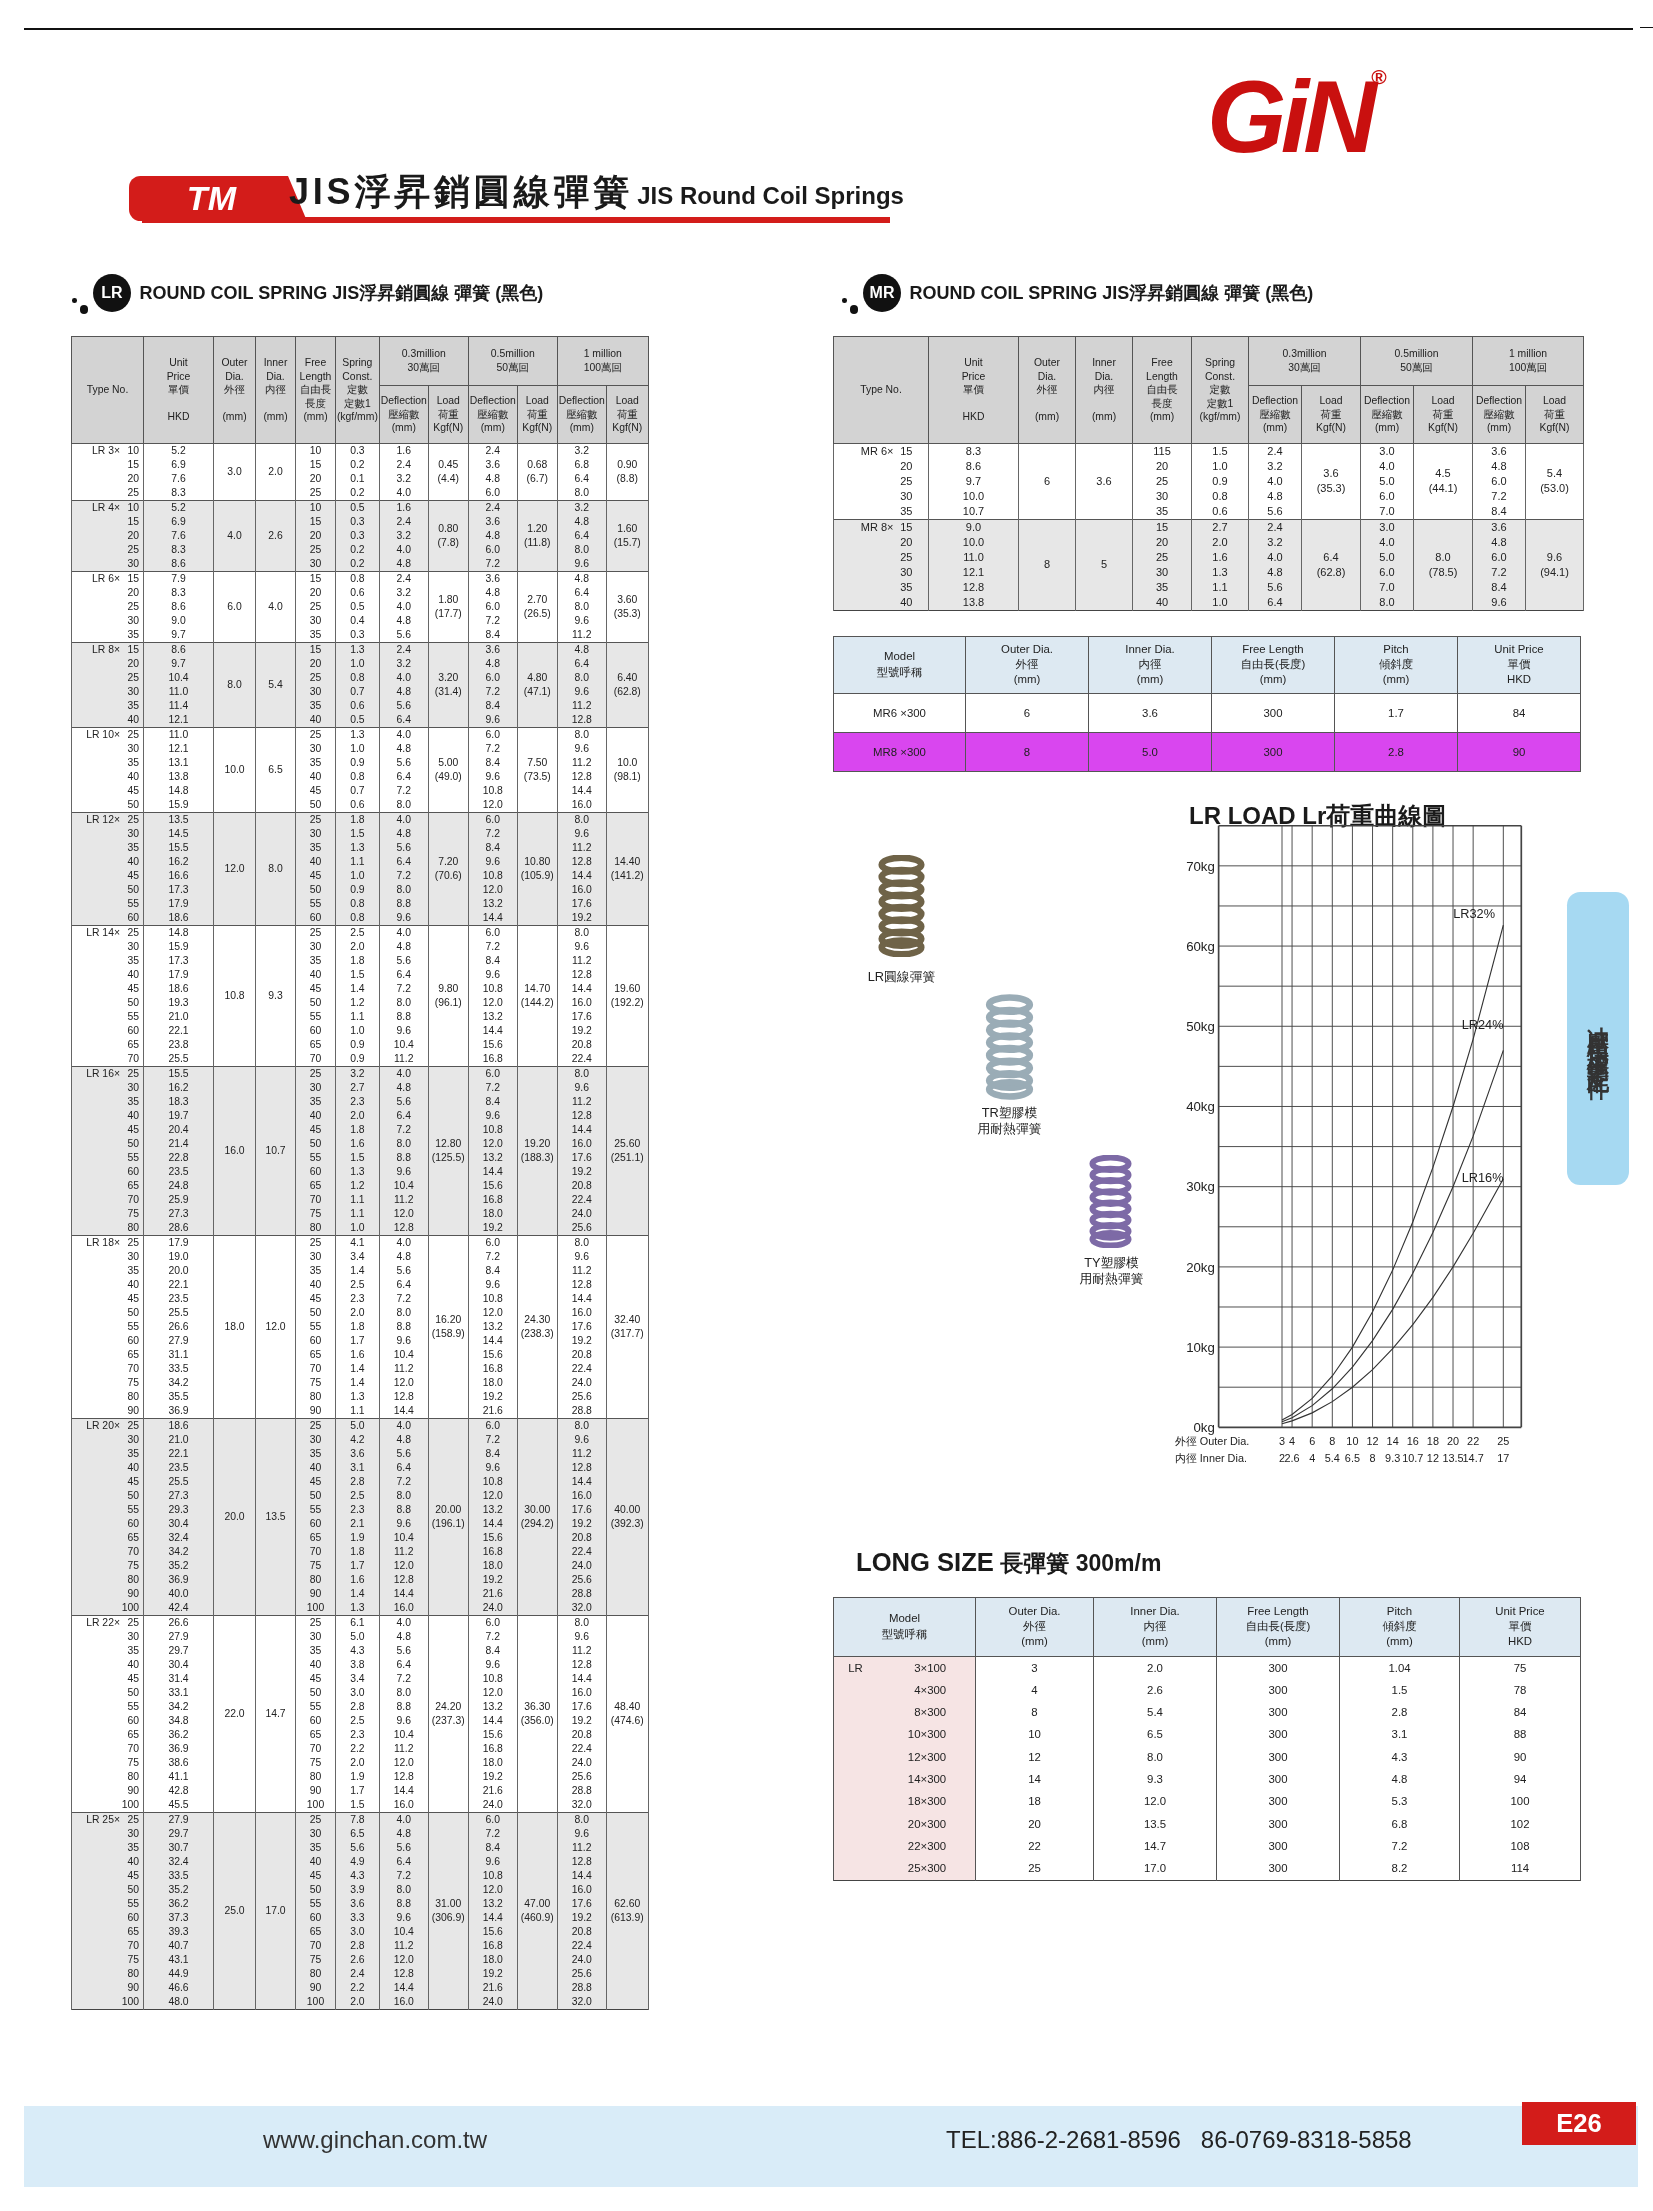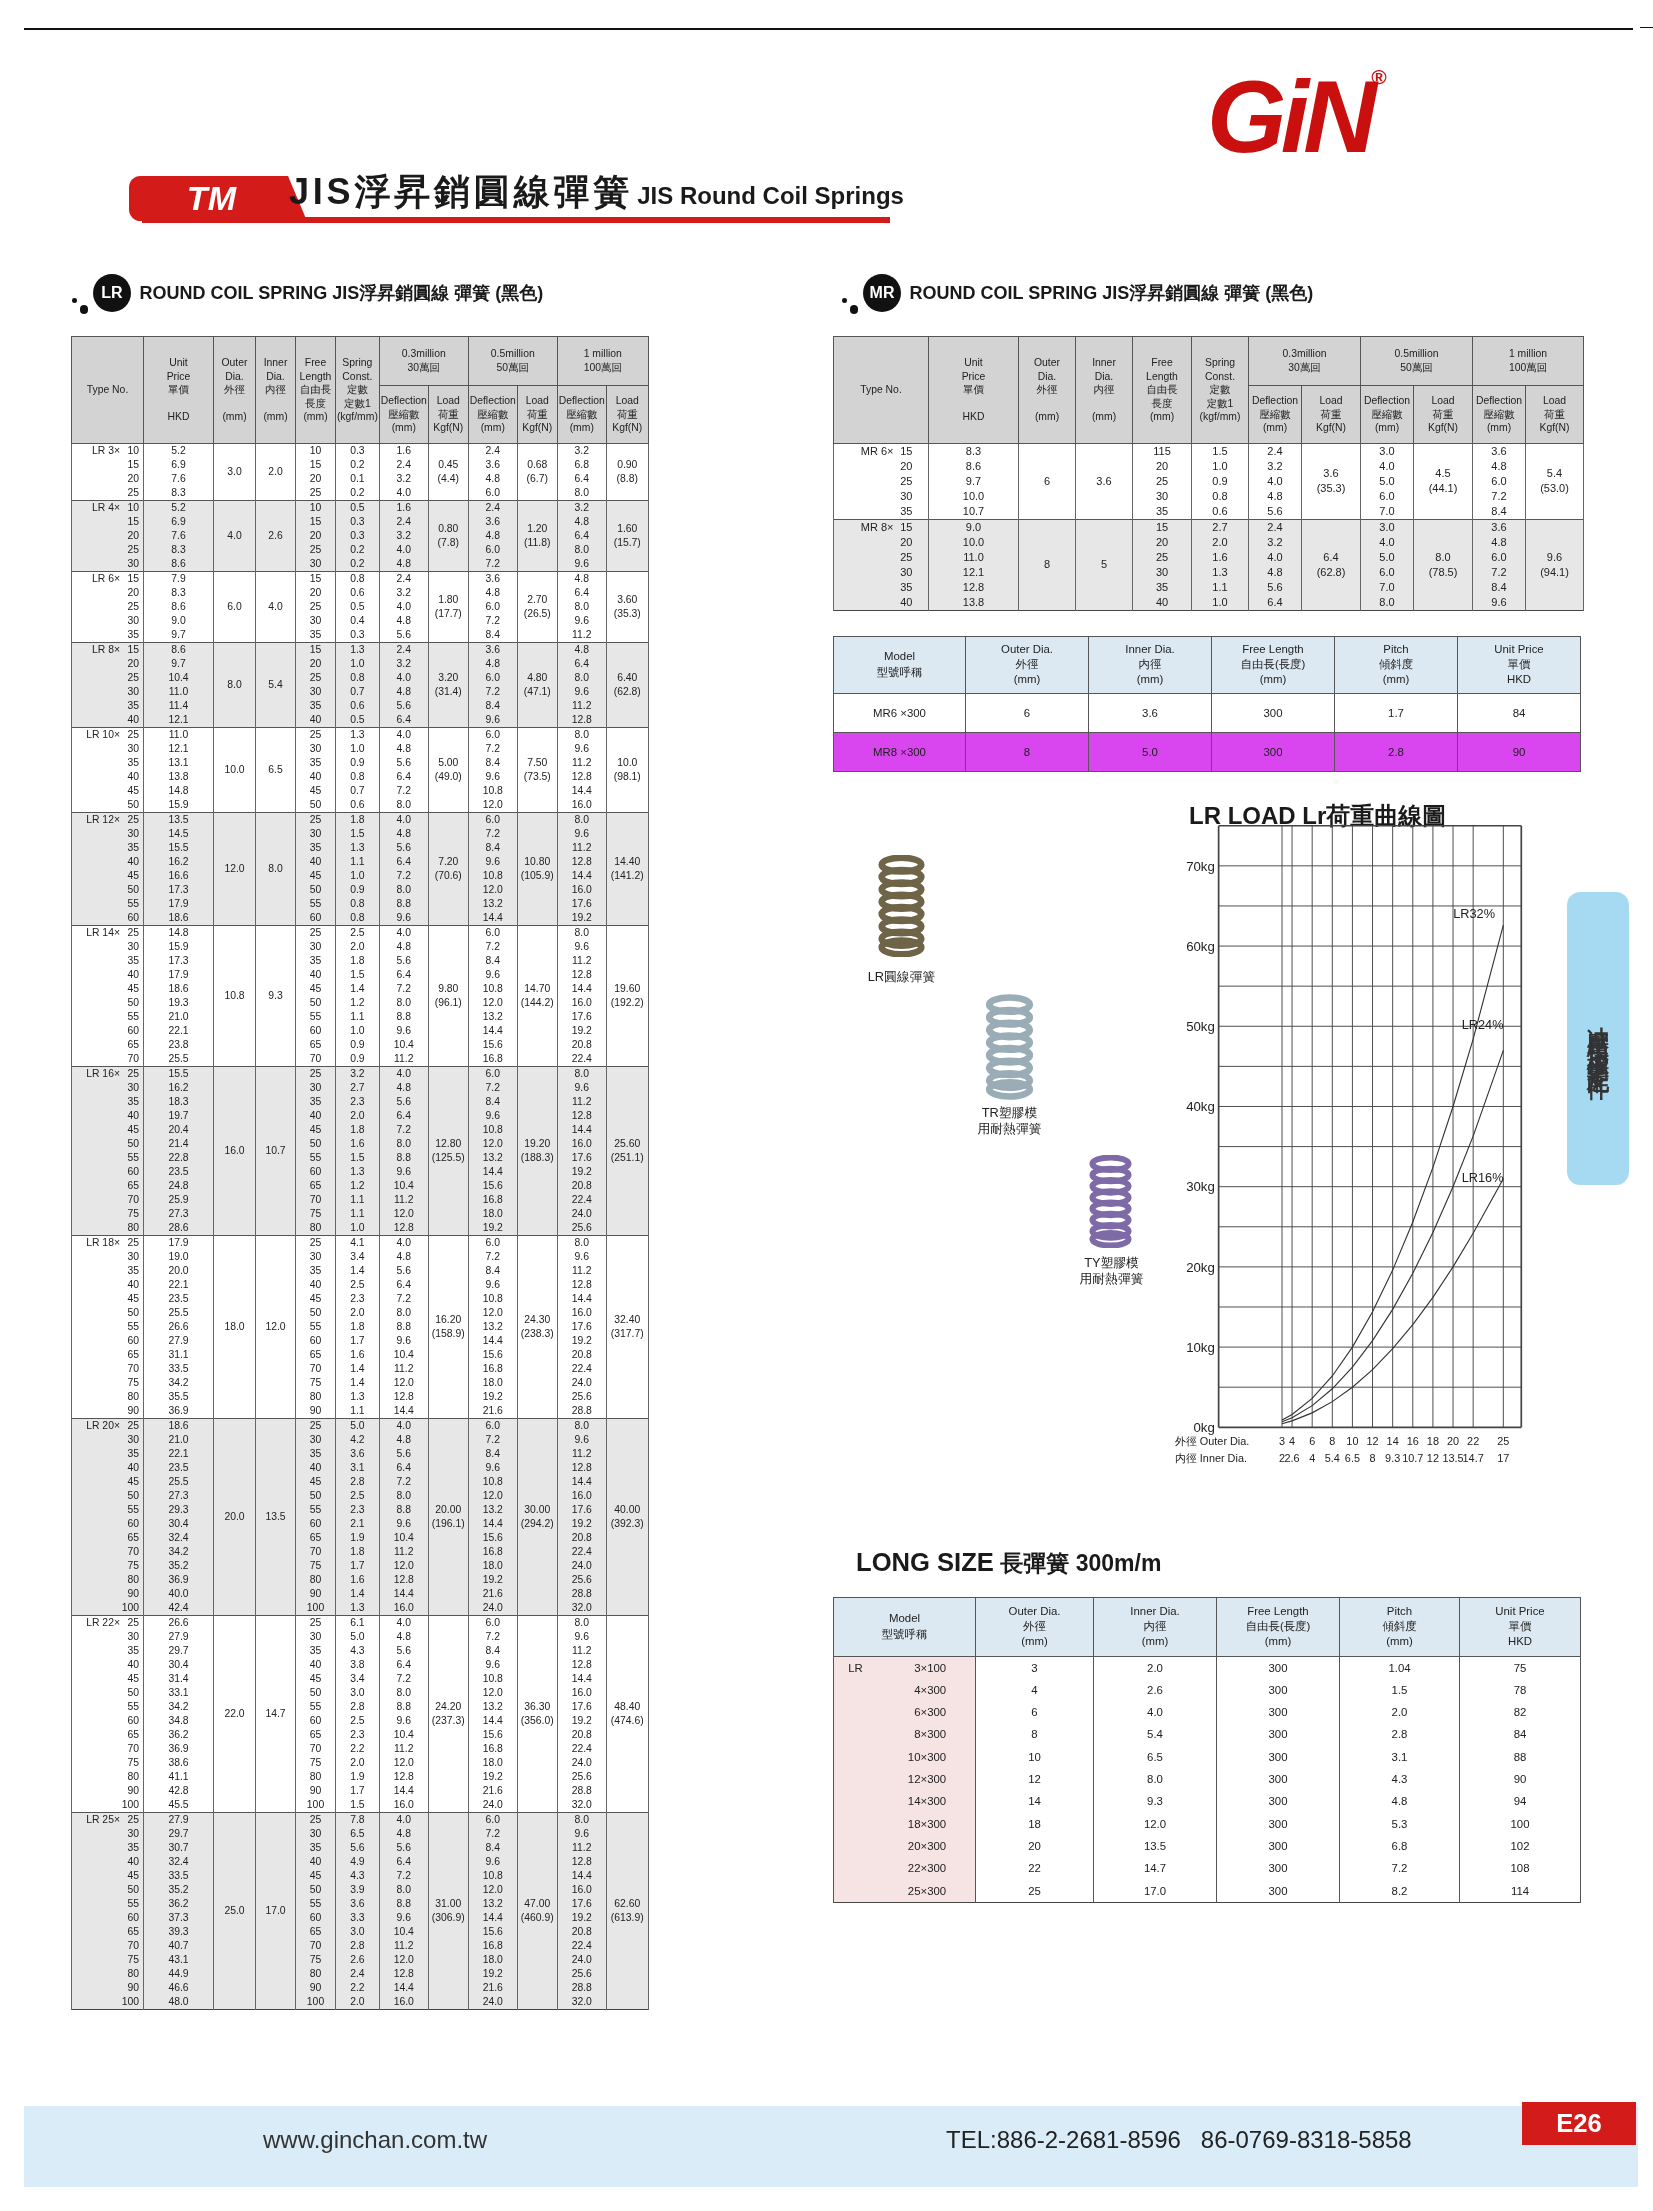--- a/index.html
+++ b/index.html
@@ -1722,28 +1722,20 @@
           </tr>
           <tr>
             <td class="mcol"><span class="mprefix"></span><span class="mval">4×300</span></td>
             <td>4</td>
             <td>2.6</td>
             <td>300</td>
             <td>1.5</td>
             <td>78</td>
           </tr>
           <tr>
-            <td class="mcol"><span class="mprefix"></span><span class="mval">6×300</span></td>
-            <td>6</td>
-            <td>4.0</td>
-            <td>300</td>
-            <td>2.0</td>
-            <td>82</td>
-          </tr>
-          <tr>
             <td class="mcol"><span class="mprefix"></span><span class="mval">8×300</span></td>
             <td>8</td>
             <td>5.4</td>
             <td>300</td>
             <td>2.8</td>
             <td>84</td>
           </tr>
           <tr>
             <td class="mcol"><span class="mprefix"></span><span class="mval">10×300</span></td>
             <td>10</td>

